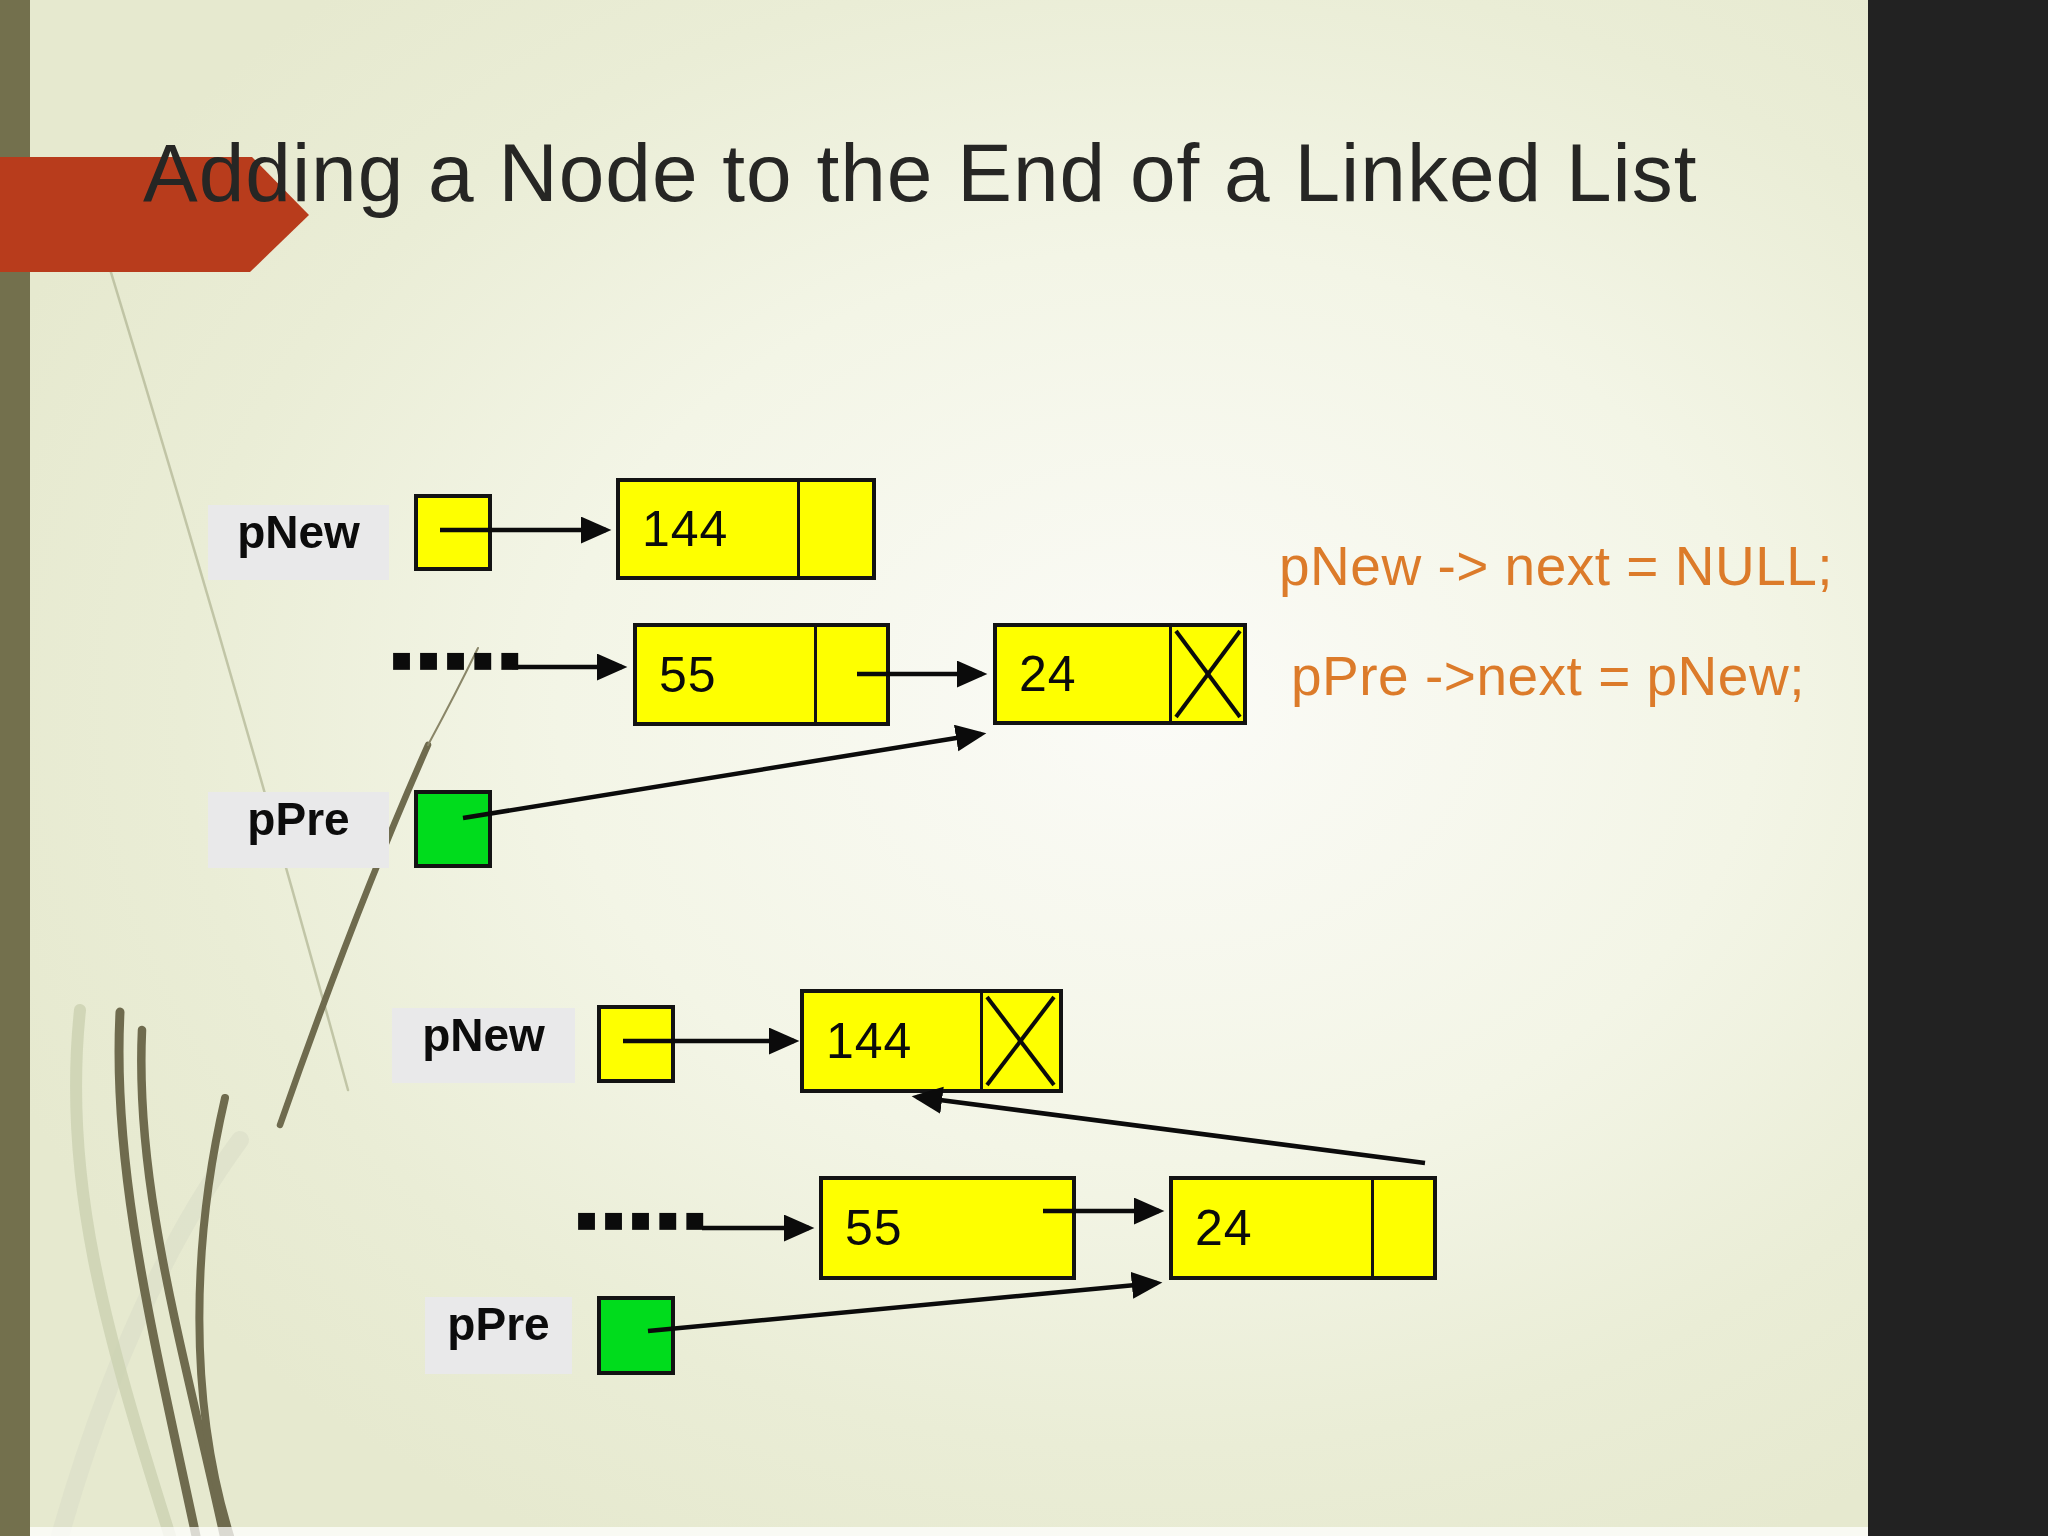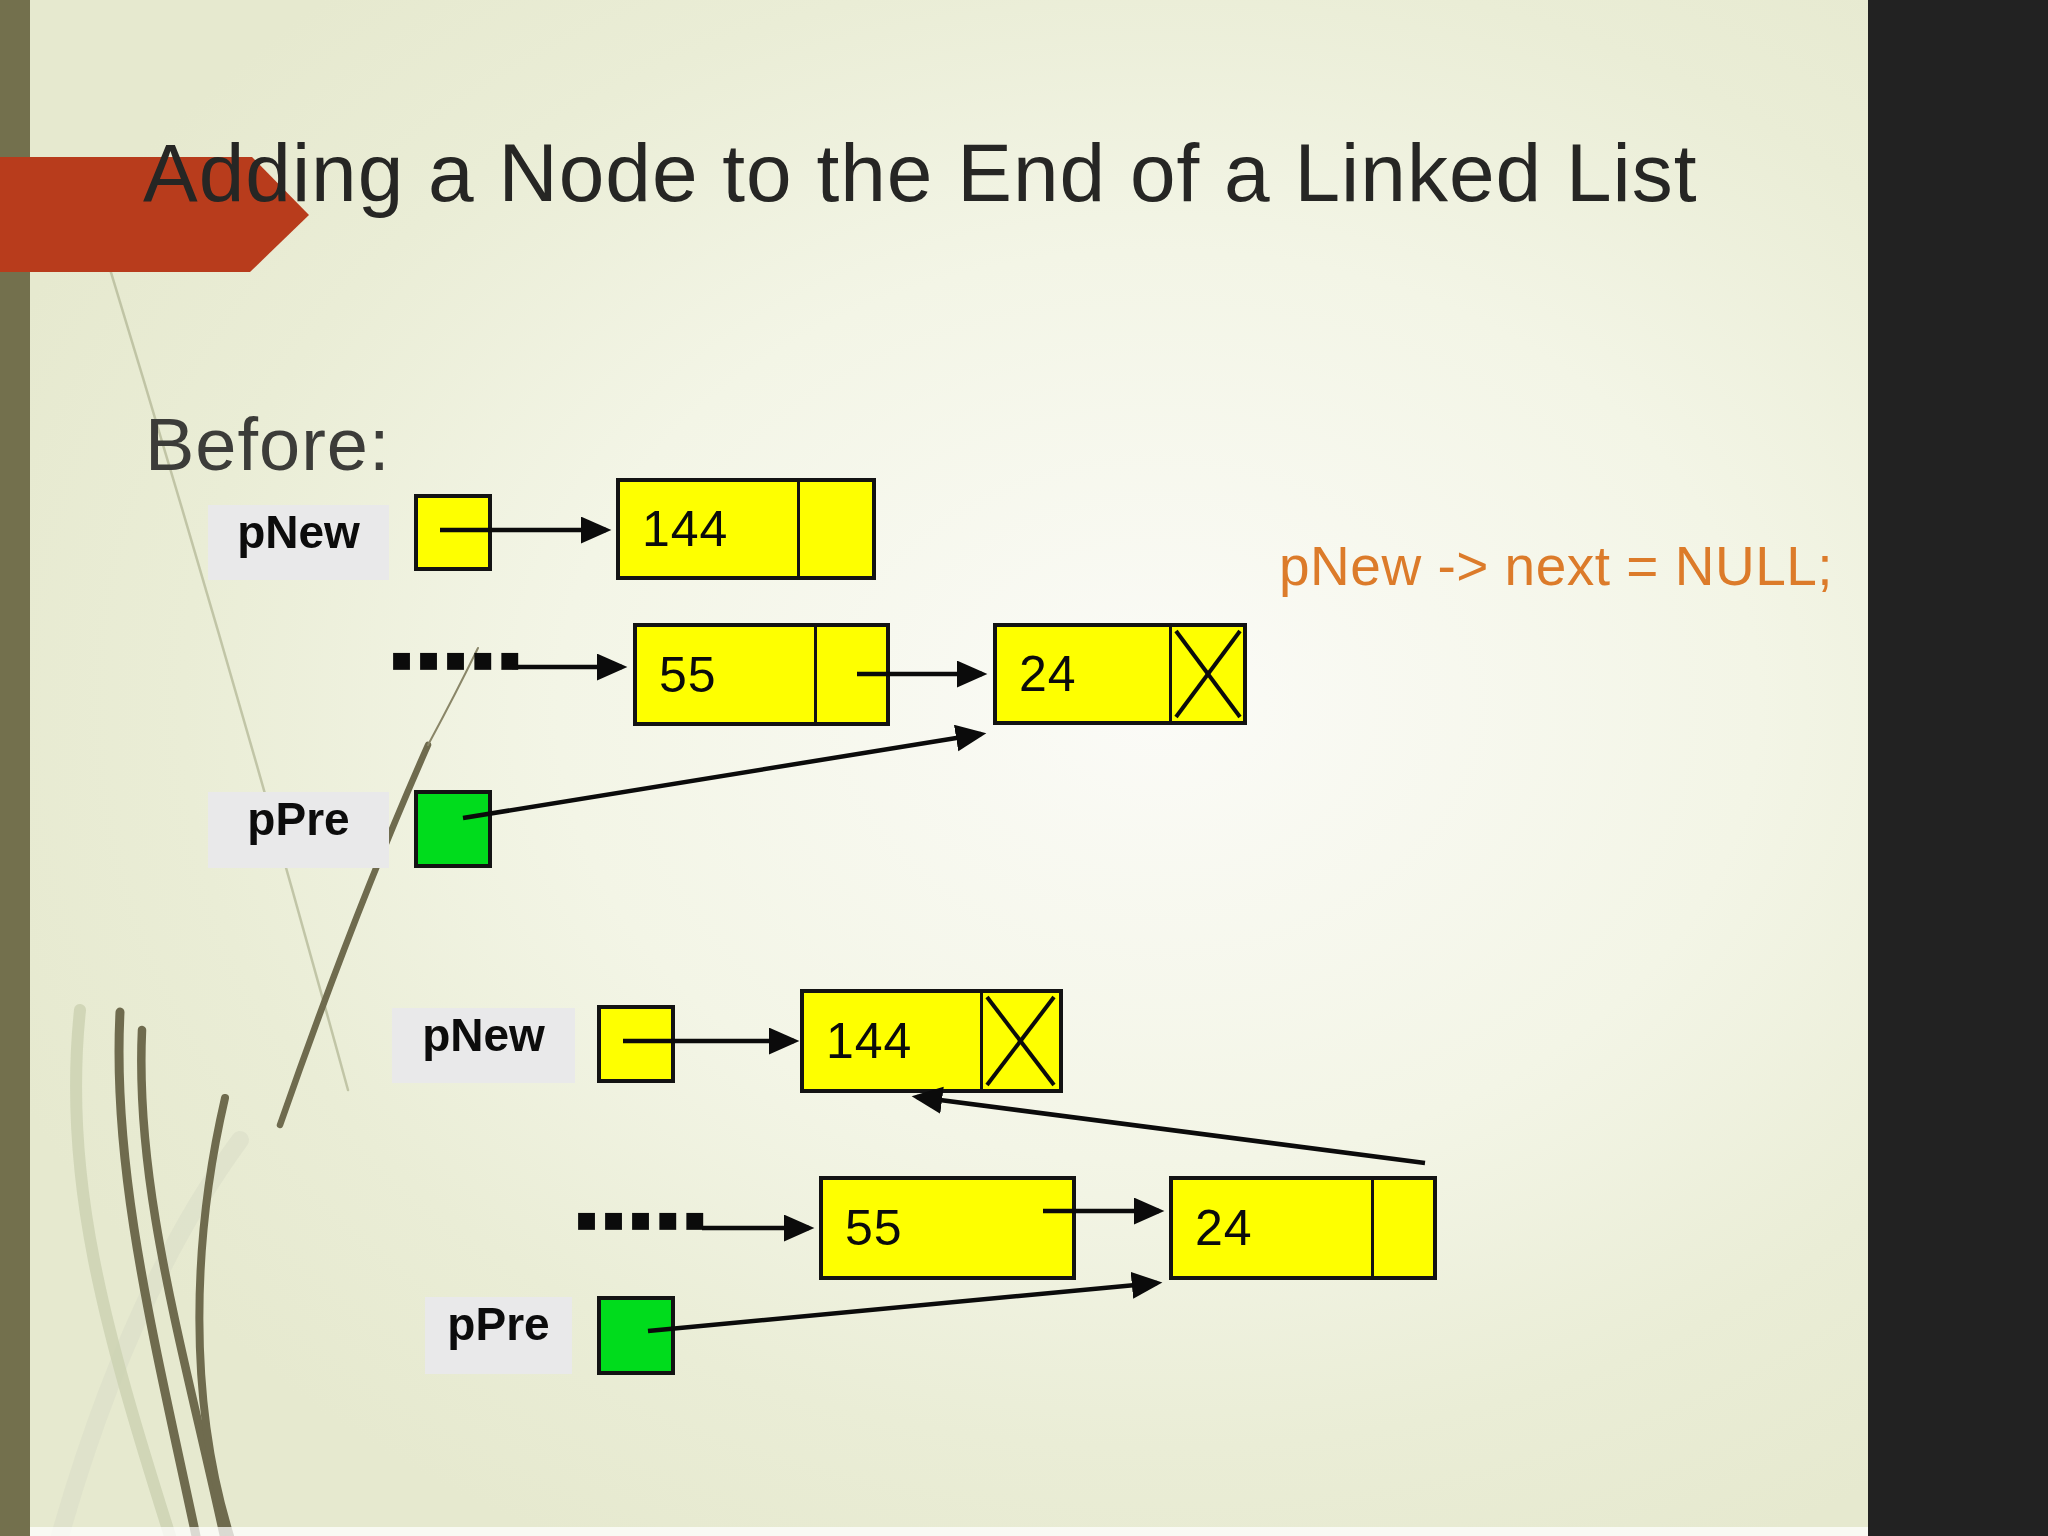--- a/index.html
+++ b/index.html
@@ -68,21 +68,20 @@
       <path d="M 280,1125 Q 355,910 428,745" stroke="#6f6b4e" stroke-width="6.5"></path>
       <path d="M 428,745 Q 455,695 478,648" stroke="#8a8668" stroke-width="2"></path>
     </g>
     <polygon points="0,157 252,157 309,215 250,272 0,272" fill="#b83c1c"></polygon>
   </svg>
 
   <div class="abs bottom-glow"></div>
 
   <div class="abs title">Adding a Node to the End of a Linked List</div>
 
-  <div class="abs heading" style="left:145px;top:402px;">Before:</div>
 
   <div class="abs ptr-label" style="left:208px;top:505px;width:181px;height:75px;">
     <span>pNew</span>
   </div>
   <div class="abs ptr-box yellow" style="left:414px;top:494px;width:78px;height:77px;"></div>
 
   <div class="abs node" style="left:616px;top:478px;width:260px;height:102px;">
     <span class="val">144</span>
     <div class="divider" style="left:177px;"></div>
   </div>
@@ -98,20 +97,21 @@
     <span class="val">24</span>
     <div class="divider" style="left:172px;"></div>
   </div>
 
   <div class="abs ptr-label" style="left:208px;top:792px;width:181px;height:76px;">
     <span>pPre</span>
   </div>
   <div class="abs ptr-box green" style="left:414px;top:790px;width:78px;height:78px;"></div>
 
   <div class="abs code" style="left:1279px;top:534px;text-align:right;">pNew -&gt; next = NULL;</div>
+  <div class="abs code" style="left:1291px;top:644px;">pPre -&gt;next = pNew;</div>
 
 
   <div class="abs ptr-label" style="left:392px;top:1008px;width:183px;height:75px;">
     <span>pNew</span>
   </div>
   <div class="abs ptr-box yellow" style="left:597px;top:1005px;width:78px;height:78px;"></div>
 
   <div class="abs node" style="left:800px;top:989px;width:263px;height:104px;">
     <span class="val">144</span>
     <div class="divider" style="left:176px;"></div>

